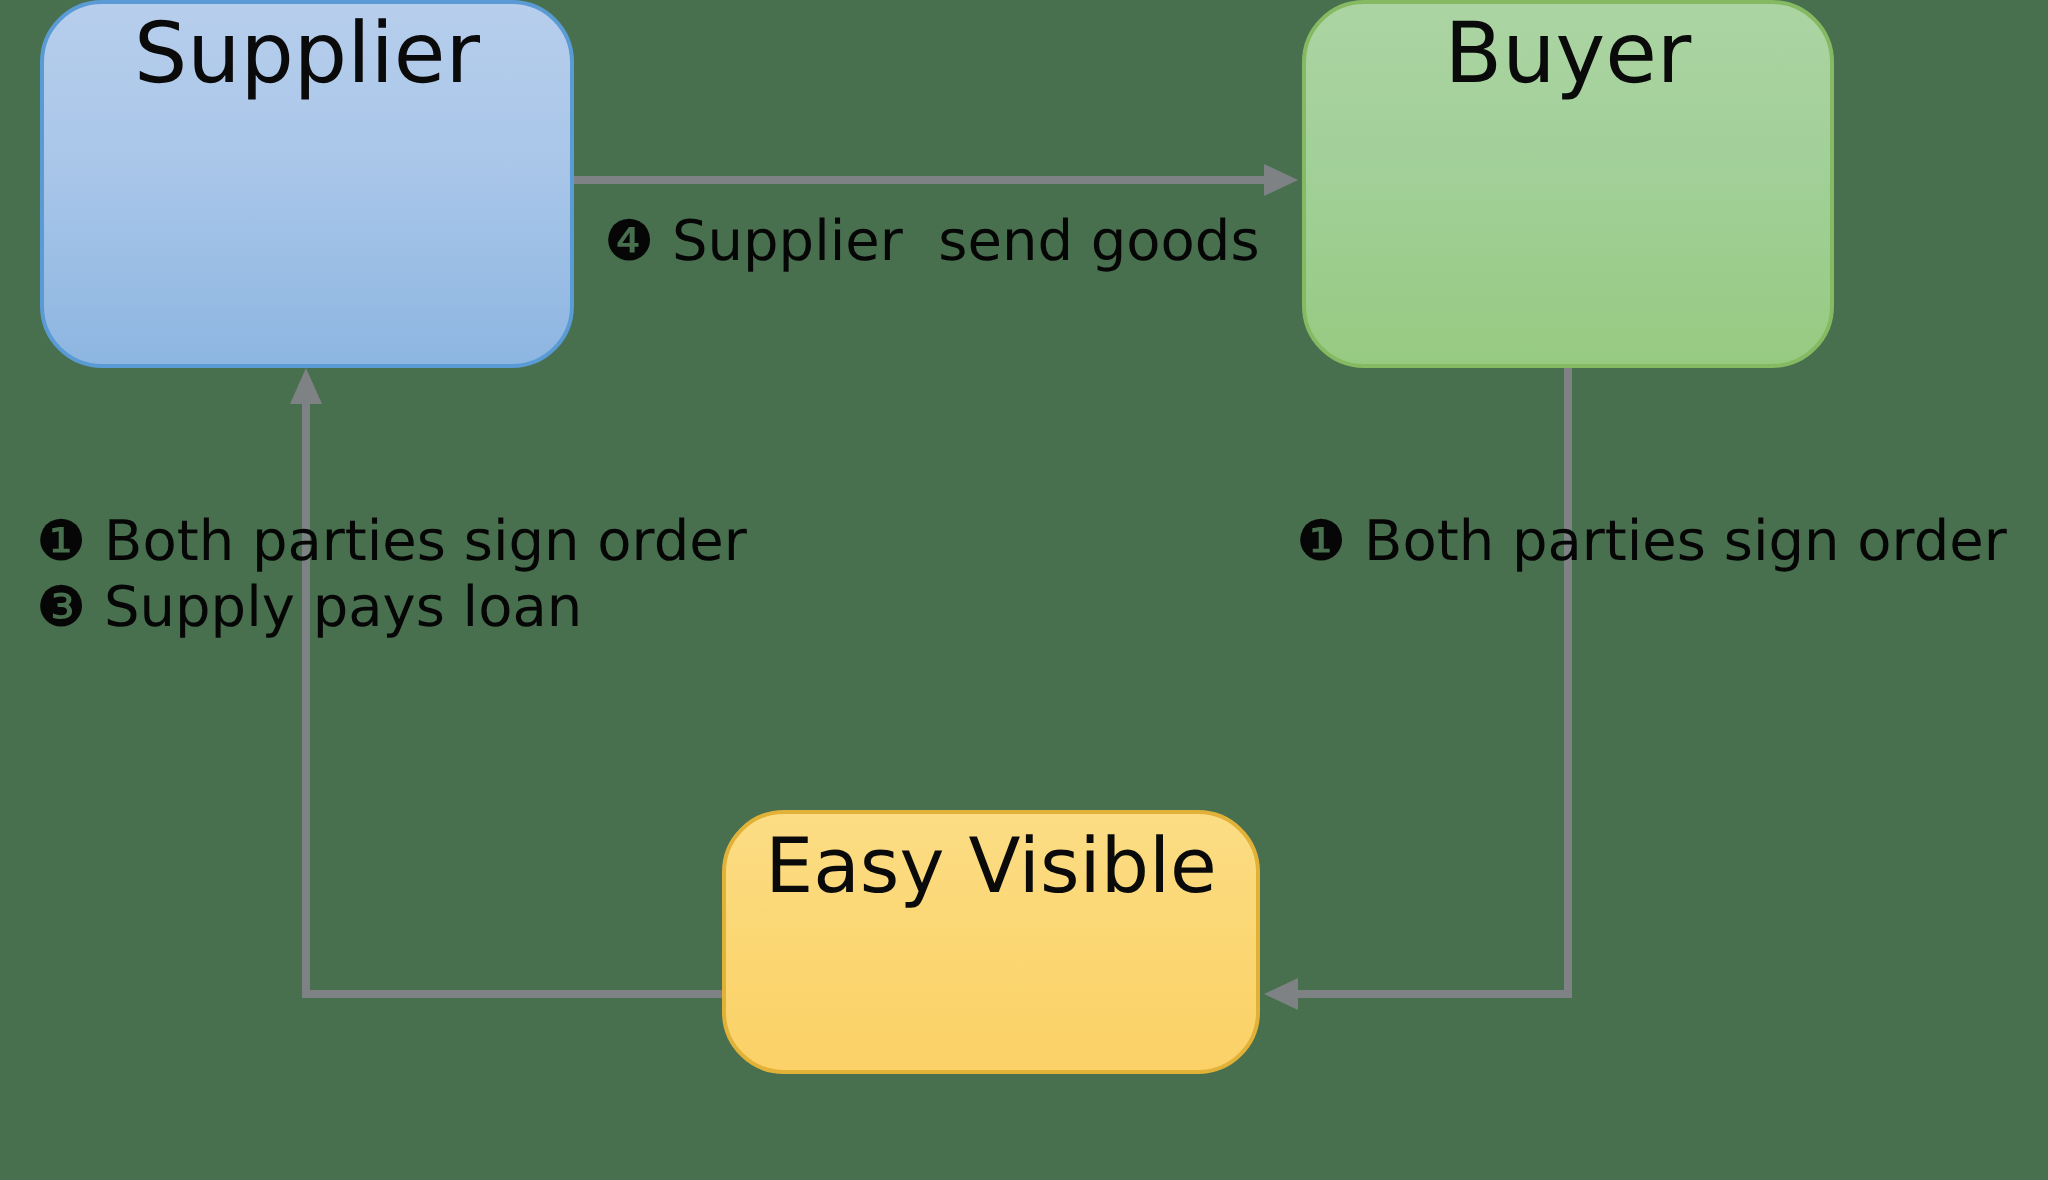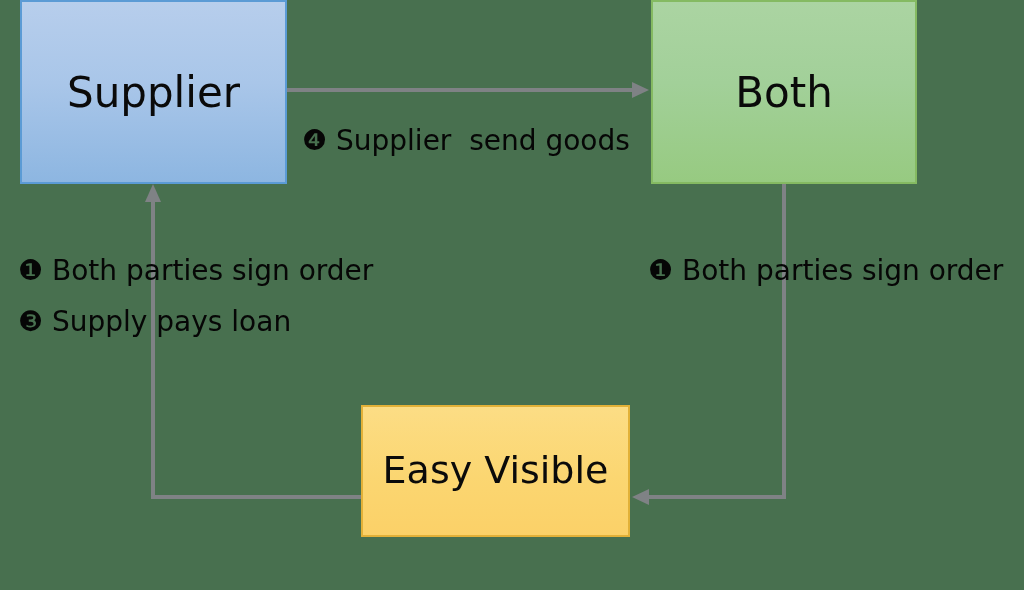--- a/index.html
+++ b/index.html
@@ -13,23 +13,23 @@
     background: #48704F;
     overflow: hidden;
     font-family: "DejaVu Sans", "Liberation Sans", sans-serif;
   }
   .box {
     position: absolute;
     box-sizing: border-box;
     display: flex;
     flex-direction: column;
     align-items: center;
-    justify-content: center;
     color: #0a0a0a;
     text-align: center;
+    border-radius: 31px;
   }
   .box-supplier {
     left: 20px; top: 0px;
     width: 267px; height: 184px;
     background: linear-gradient(180deg, #b7ceec 0%, #a9c6e9 45%, #8db6e1 100%);
     border: 2px solid #5b9bd5;
     font-size: 42px;
   }
   .box-buyer {
     left: 651px; top: 0px;
@@ -53,23 +53,23 @@
     z-index: 1;
   }
   .label {
     position: absolute;
     z-index: 2;
     color: #060606;
     font-size: 28px;
     line-height: 1.22;
     white-space: pre;
   }
-  .label-arrow { left: 302px; top: 104px; margin-top: 20px; }
+  .label-arrow { left: 302px; top: 104px; }
   .label-left-1  { left: 18px;  top: 254px; }
-  .label-left-2  { left: 18px;  top: 305px; }
+  .label-left-2  { left: 18px;  top: 287px; }
   .label-right-1 { left: 648px; top: 254px; }
   .label-right-2 { left: 648px; top: 305px; }
   .box .node-label { z-index: 3; }
 </style>
 </head>
 <body>
 
 <div class="canvas">
 
   <svg class="connectors" viewBox="0 0 1024 590" xmlns="http://www.w3.org/2000/svg">
@@ -88,21 +88,21 @@
       <path d="M 784 184 L 784 497 L 647 497" stroke="#7f8285" stroke-width="4" fill="none"></path>
       <polygon points="632,497 649,489 649,505" fill="#7f8285"></polygon>
     </g>
   </svg>
 
   <div class="box box-supplier">
     <span class="node-label">Supplier</span>
   </div>
 
   <div class="box box-buyer">
-    <span class="node-label">Both</span>
+    <span class="node-label">Buyer</span>
   </div>
 
   <div class="box box-chain">
     <span class="node-label">Easy Visible</span>
   </div>
 
   <div class="label label-arrow">❹ Supplier  send goods</div>
 
   <div class="label label-left-1">❶ Both parties sign order</div>
   <div class="label label-left-2">❸ Supply pays loan</div>

